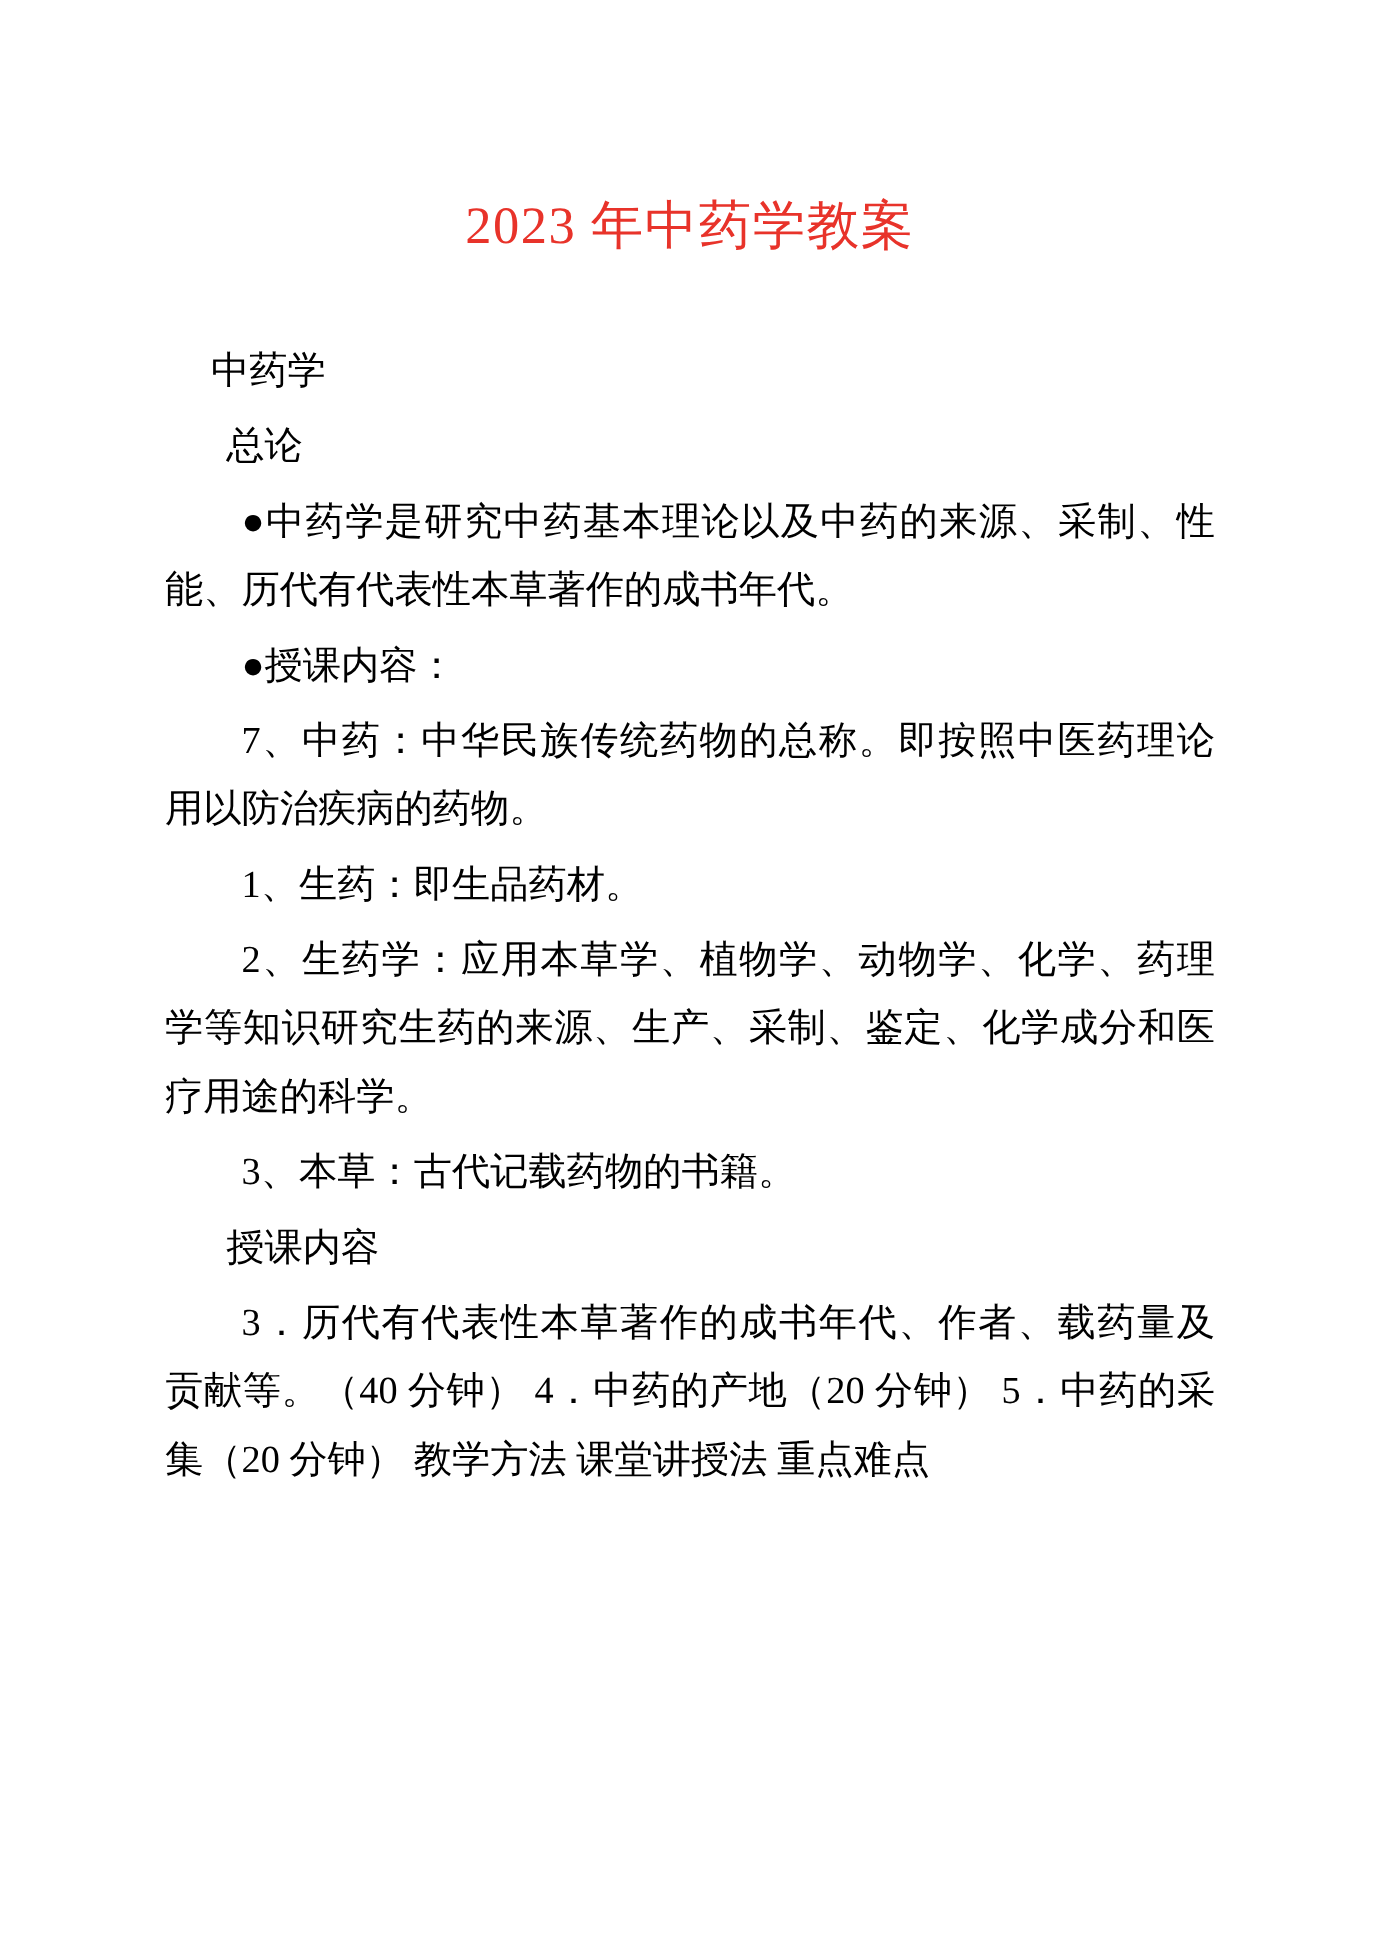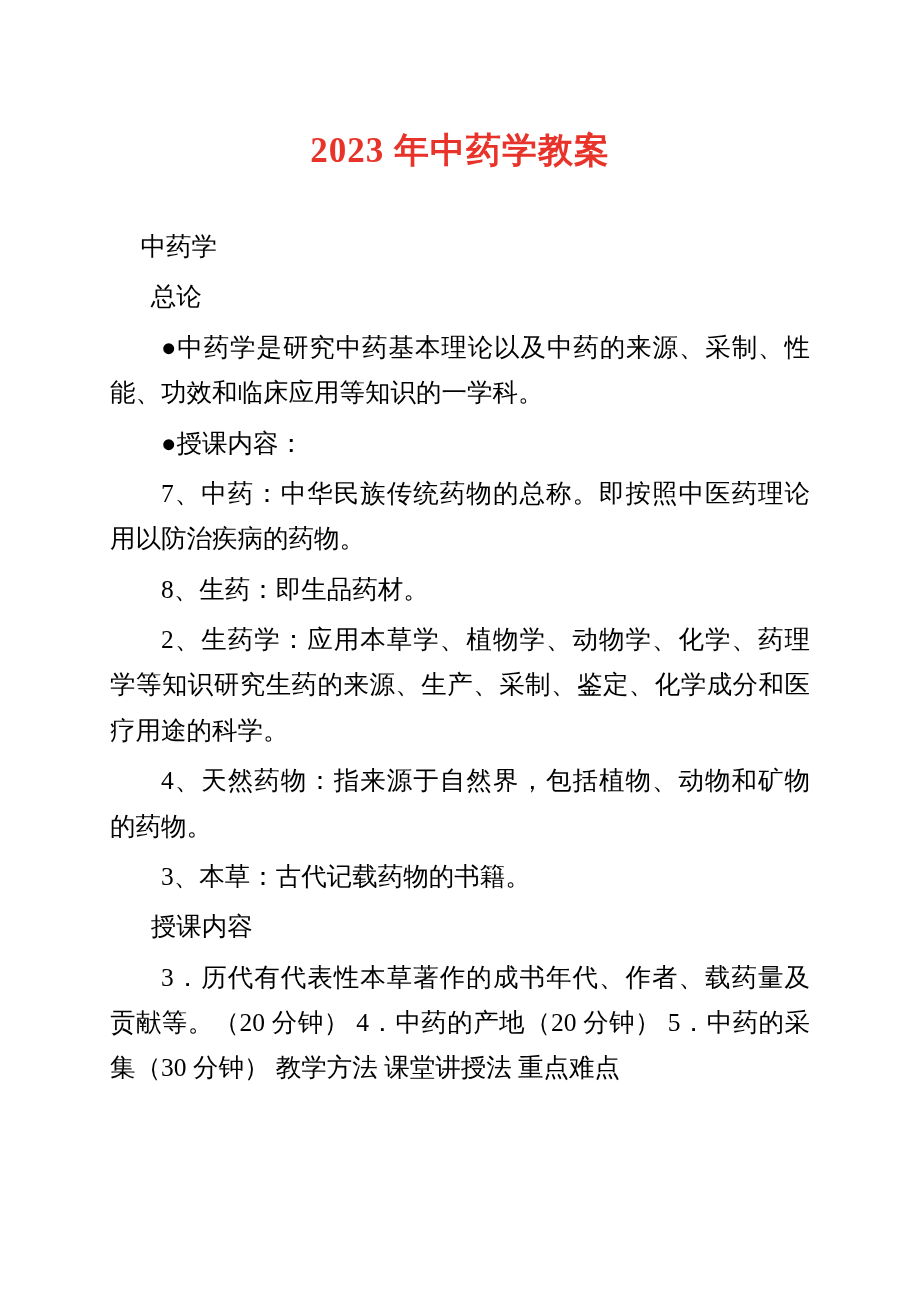--- a/index.html
+++ b/index.html
@@ -16,21 +16,21 @@
   }
   .page {
     position: relative;
     width: 920px;
     height: 1302px;
     box-sizing: border-box;
     padding: 130px 110px 40px 110px;
   }
   .doc-title {
     font-size: 35px;
-    font-weight: bold;
+    font-weight: normal;
     color: #e8332a;
     text-align: center;
     letter-spacing: 1px;
     margin: 0 0 52px 0;
     line-height: 1.2;
   }
   .body-text {
     font-size: 25.5px;
     line-height: 1.78;
     text-align: justify;
@@ -51,24 +51,23 @@
 </head>
 <body>
 
 <div class="page">
 
   <h1 class="doc-title">2023 年中药学教案</h1>
 
   <div class="body-text">
     <p class="para indent-1">中药学</p>
     <p class="para indent-small">总论</p>
-    <p class="para">●中药学是研究中药基本理论以及中药的来源、采制、性能、功效和临床应用等知识的一学科。</p>
+    <p class="para">●中药学是研究中药基本理论以及中药的来源、采制、性能、历代有代表性本草著作的成书年代。</p>
     <p class="para">●授课内容：</p>
     <p class="para">7、中药：中华民族传统药物的总称。即按照中医药理论用以防治疾病的药物。</p>
-    <p class="para">8、生药：即生品药材。</p>
+    <p class="para">1、生药：即生品药材。</p>
     <p class="para">2、生药学：应用本草学、植物学、动物学、化学、药理学等知识研究生药的来源、生产、采制、鉴定、化学成分和医疗用途的科学。</p>
-    <p class="para">4、天然药物：指来源于自然界，包括植物、动物和矿物的药物。</p>
     <p class="para">3、本草：古代记载药物的书籍。</p>
     <p class="para indent-small">授课内容</p>
-    <p class="para">3．历代有代表性本草著作的成书年代、作者、载药量及贡献等。（20 分钟） 4．中药的产地（20 分钟） 5．中药的采集（30 分钟） 教学方法 课堂讲授法 重点难点</p>
+    <p class="para">3．历代有代表性本草著作的成书年代、作者、载药量及贡献等。（40 分钟） 4．中药的产地（20 分钟） 5．中药的采集（20 分钟） 教学方法 课堂讲授法 重点难点</p>
   </div>
 
 </div>
 
 </body></html>

